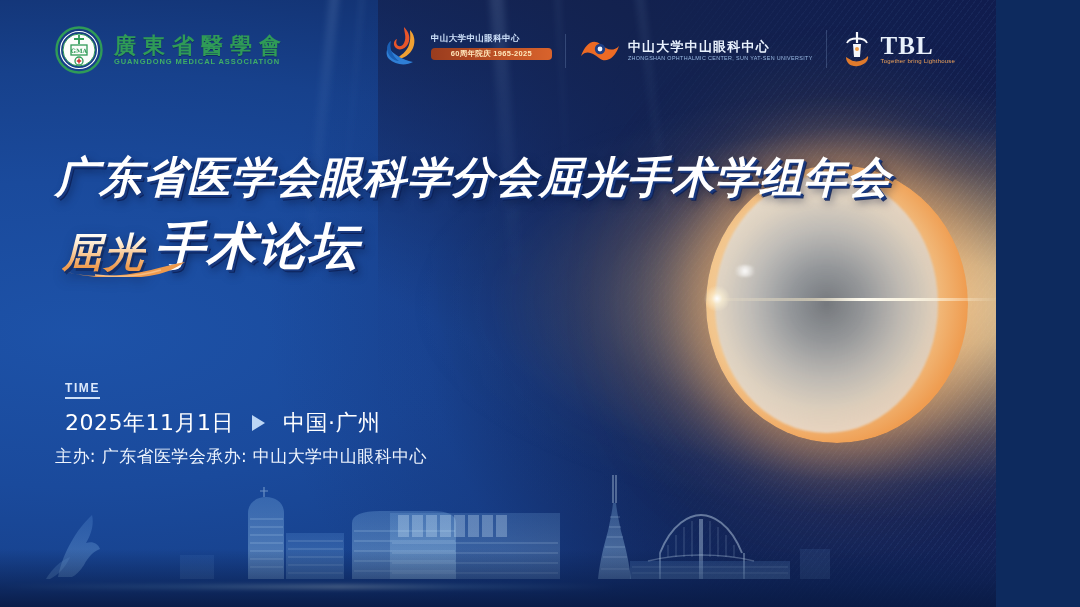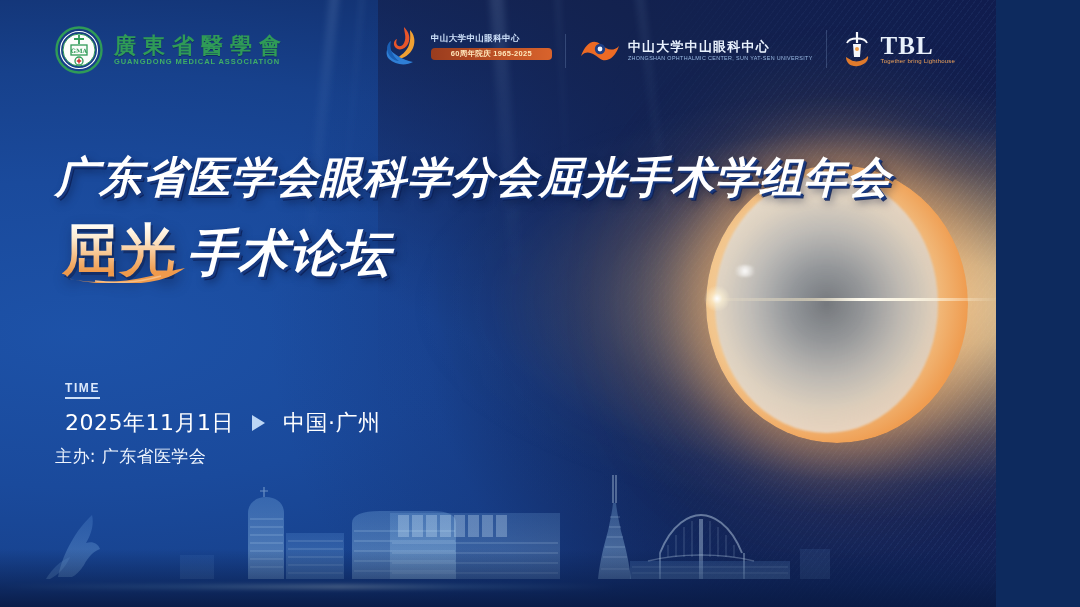--- a/index.html
+++ b/index.html
@@ -172,21 +172,21 @@
     font-size:50px; font-weight:700; font-style:italic;
     letter-spacing:1px; color:#ffffff;
     text-shadow:
       2px 2px 0 #17387f,
       3px 3px 0 rgba(12,32,86,.85),
       4px 5px 9px rgba(6,18,54,.55);
   }
   .t2-accent{
     position:relative;
     font-family:"DejaVu Serif","Liberation Serif",serif;
-    font-size:56px; font-weight:700; 
+    font-size:40px; font-weight:700; font-style:italic;
     letter-spacing:2px;
     margin:0 9px 0 7px;
     background:linear-gradient(180deg,#fffdf6 8%,#fde9ce 32%,#f6bd84 62%,#ef9a4c 88%);
     -webkit-background-clip:text; background-clip:text;
     color:transparent; -webkit-text-fill-color:transparent;
     filter:drop-shadow(2px 3px 0 rgba(18,42,96,.75)) drop-shadow(3px 5px 7px rgba(6,18,54,.45));
     text-align:right;
   }
   .accent-swoosh{
     position:absolute; left:10px; bottom:-4px; width:122px; height:16px;
@@ -339,20 +339,21 @@
     <div class="time-label">TIME</div>
     <div class="when">
       <span>2025年11月1日</span>
       <span class="play-tri"></span>
       <span>中国·广州</span>
     </div>
   </div>
 
   <div class="orgs">
     <span>主办: 广东省医学会</span>
+    <span>承办: 中山大学中山眼科中心</span>
   </div>
 
   <div class="skyline">
     <svg width="1080" height="150" viewBox="0 0 1080 150">
       <defs>
         <linearGradient id="bg1" x1="0" y1="0" x2="0" y2="1">
           <stop offset="0%" stop-color="#6fa8e8" stop-opacity="0.20"></stop>
           <stop offset="100%" stop-color="#9fd0f5" stop-opacity="0.34"></stop>
         </linearGradient>
         <linearGradient id="bg2" x1="0" y1="0" x2="0" y2="1">

